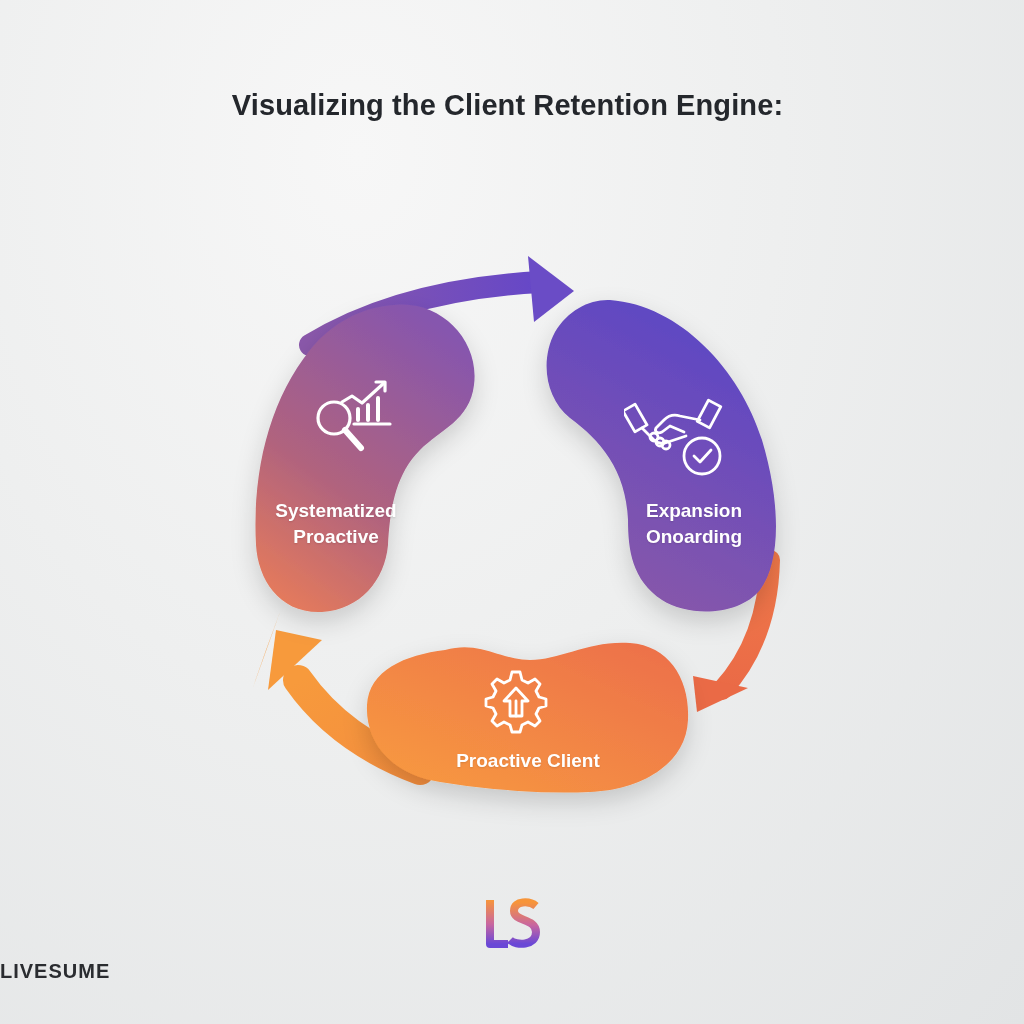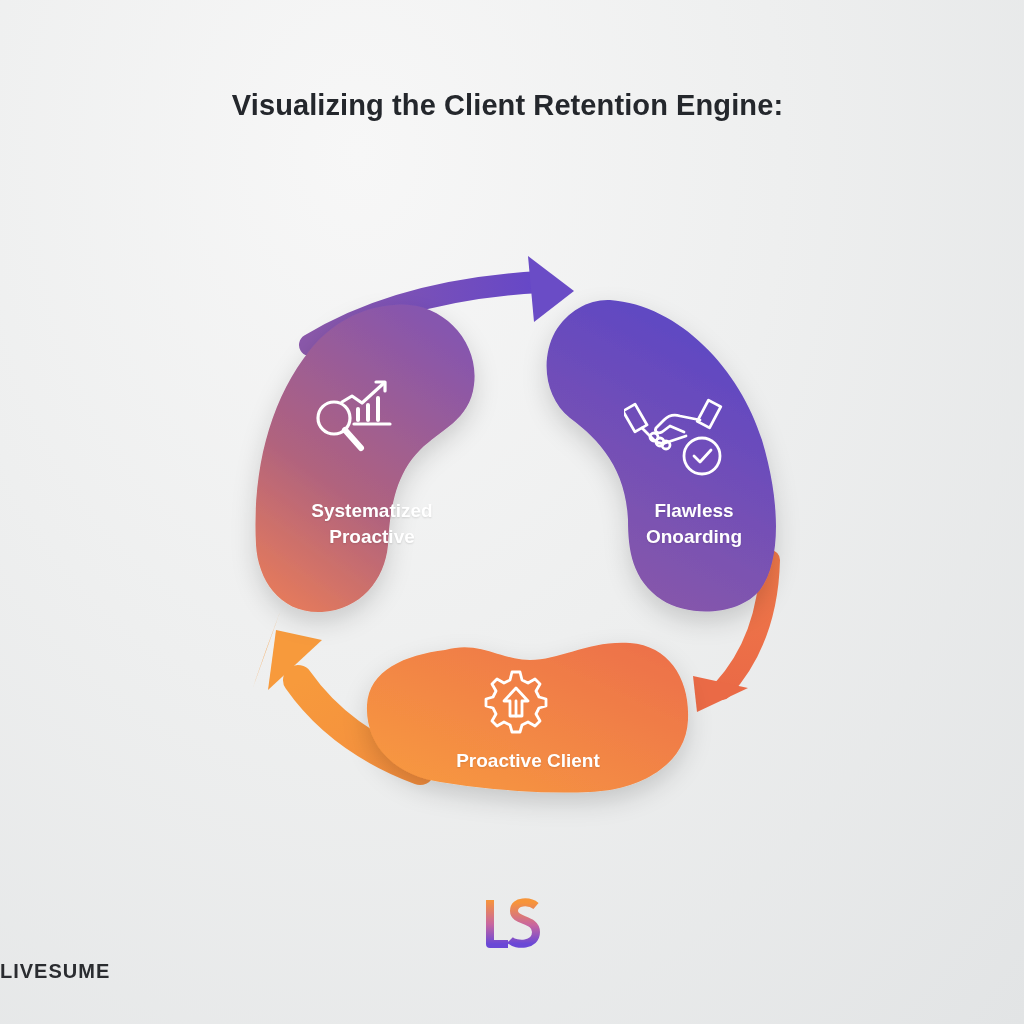--- a/index.html
+++ b/index.html
@@ -137,27 +137,27 @@
 </svg>
 
 <svg class="icon" style="left:482px; top:668px;" width="68" height="68" viewBox="0 0 68 68">
   <g fill="none" stroke="#ffffff" stroke-width="2.8" stroke-linejoin="round" stroke-linecap="round">
     <path d="M 30 4 L 38 4 L 40 12 L 46 15 L 53 11 L 58 16 L 54 23 L 57 29 L 64 31 L 64 38 L 57 40 L 54 46 L 58 53 L 53 58 L 46 54 L 40 57 L 38 64 L 30 64 L 28 57 L 22 54 L 15 58 L 10 53 L 14 46 L 11 40 L 4 38 L 4 31 L 11 29 L 14 23 L 10 16 L 15 11 L 22 15 L 28 12 Z"></path>
     <path d="M 34 20 L 46 33 L 40 33 L 40 48 L 28 48 L 28 33 L 22 33 Z"></path>
     <line x1="34" y1="33" x2="34" y2="48"></line>
   </g>
 </svg>
 
-<div class="seg-label" style="left:256px; top:498px; width:160px;padding-left:36px;">
+<div class="seg-label" style="left:256px; top:498px; width:160px;">
   <div>Systematized</div>
   <div>Proactive</div>
 </div>
 
 <div class="seg-label" style="left:614px; top:498px; width:160px;">
-  <div>Flawless</div>
+  <div>Expansion</div>
   <div>Onoarding</div>
 </div>
 
 <div class="seg-label" style="left:428px; top:748px; width:200px;">
   <div>Proactive Client</div>
 </div>
 
 <svg class="logo" viewBox="0 0 60 52">
   <defs>
     <linearGradient id="gLogo" x1="0" y1="0" x2="0" y2="1">

